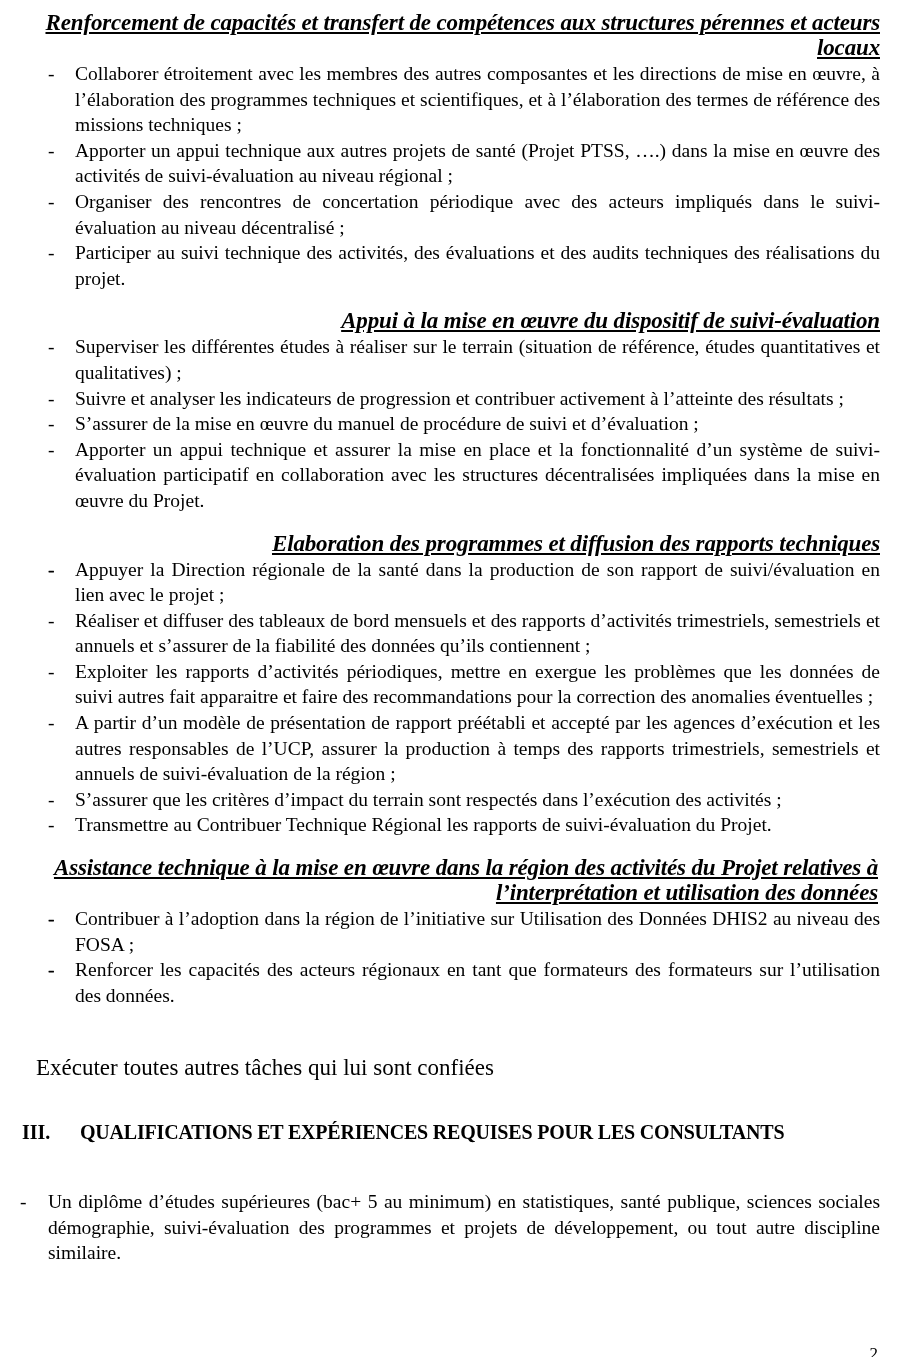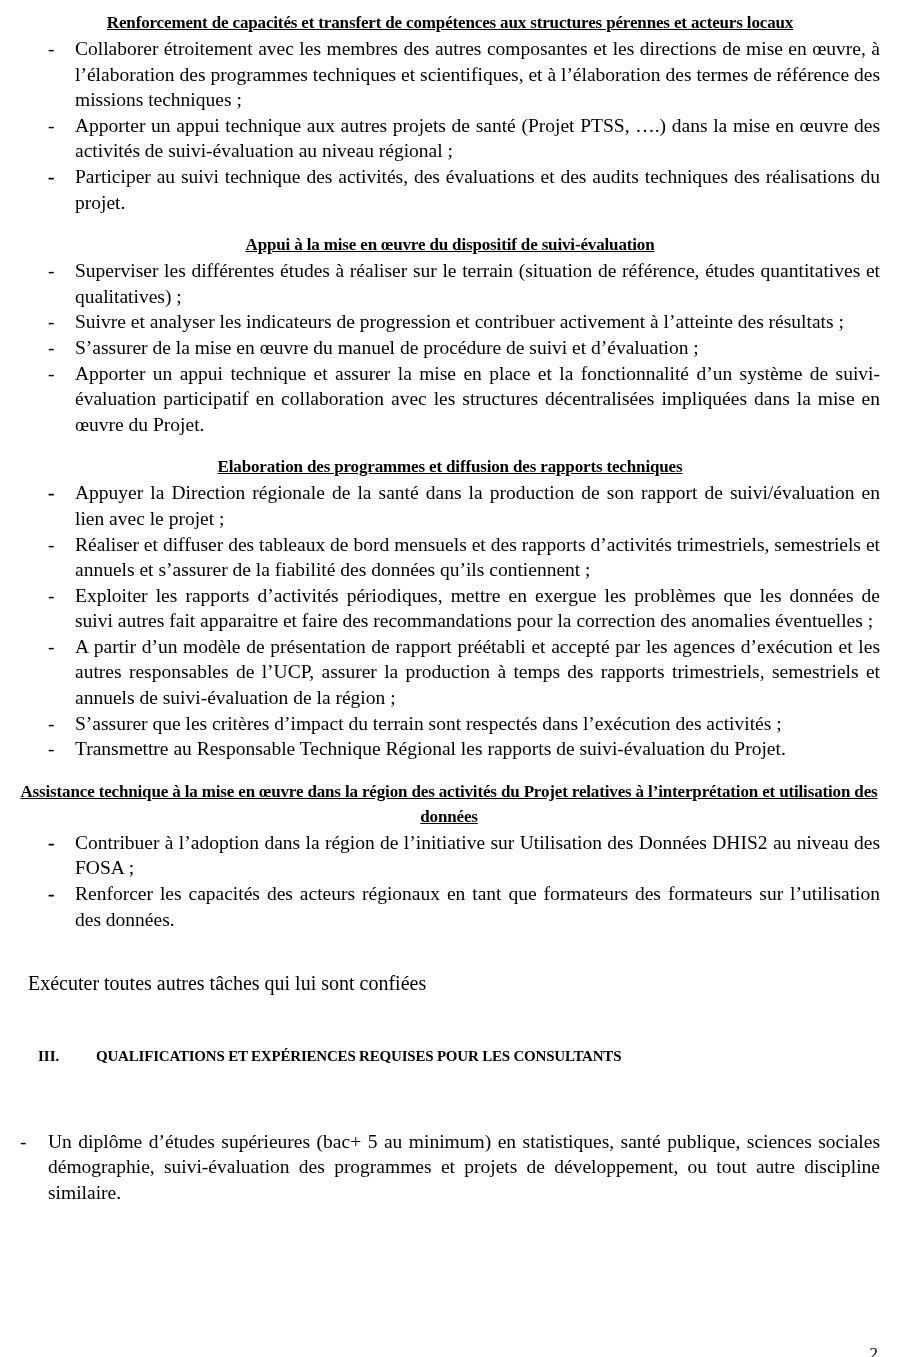--- a/index.html
+++ b/index.html
@@ -21,26 +21,27 @@
     position: relative;
     width: 900px;
     height: 1357px;
     box-sizing: border-box;
     padding: 10px 20px 0 20px;
   }
 
   
   .section-heading {
     font-weight: bold;
+    font-style: italic;
     text-decoration: underline;
-    font-size: 17px;
+    font-size: 23px;
     line-height: 25px;
     margin: 0 0 1px 0;
     letter-spacing: -0.15px;
-    text-align: center;
+    text-align: right;
   }
   .section-heading.wrap {
     max-width: 858px;
   }
 
   
   ul.dash-list {
     list-style: none;
     margin: 0;
     padding: 0;
@@ -67,34 +68,34 @@
     left: 0px;
   }
 
   
   .block {
     margin-bottom: 17px;
   }
 
   
   p.plain {
-    font-size: 20px;
+    font-size: 23px;
     line-height: 25.6px;
-    margin: 8px;
+    margin: 16px;
     text-align: left;
   }
 
   
   .roman-heading {
     display: flex;
     align-items: center;
     font-weight: bold;
-    font-size: 15px;
+    font-size: 20px;
     line-height: 26px;
-    margin: 16px;
+    margin: 0;
   }
   .roman-heading .numeral {
     width: 60px;
     flex: 0 0 60px;
     padding-left: 2px;
     box-sizing: border-box;
   }
   .roman-heading .roman-title {
     letter-spacing: -0.2px;
   }
@@ -122,20 +123,21 @@
       <li>
         <span class="dash">-</span>
         <span>Collaborer étroitement avec les membres des autres composantes et les directions de mise en œuvre, à l’élaboration des programmes techniques et scientifiques, et à l’élaboration des termes de référence des missions techniques ;</span>
       </li>
       <li>
         <span class="dash">-</span>
         <span>Apporter un appui technique aux autres projets de santé (Projet PTSS, ….) dans la mise en œuvre des activités de suivi-évaluation au niveau régional ;</span>
       </li>
       <li>
         <span class="dash">-</span>
+        <span>Organiser des rencontres de concertation périodique avec des acteurs impliqués dans le suivi-évaluation au niveau décentralisé ;</span>
       </li>
       <li>
         <span class="dash">-</span>
         <span>Participer au suivi technique des activités, des évaluations et des audits techniques des réalisations du projet.</span>
       </li>
     </ul>
   </div>
 
   <div class="block">
     <div class="section-heading">Appui à la mise en œuvre du dispositif de suivi-évaluation</div>
@@ -180,21 +182,21 @@
       <li>
         <span class="dash">-</span>
         <span>A partir d’un modèle de présentation de rapport préétabli et accepté par les agences d’exécution et les autres responsables de l’UCP, assurer la production à temps des rapports trimestriels, semestriels et annuels de suivi-évaluation de la région ;</span>
       </li>
       <li>
         <span class="dash">-</span>
         <span>S’assurer que les critères d’impact du terrain sont respectés dans l’exécution des activités ;</span>
       </li>
       <li>
         <span class="dash">-</span>
-        <span>Transmettre au Responsable Technique Régional les rapports de suivi-évaluation du Projet.</span>
+        <span>Transmettre au Contribuer Technique Régional les rapports de suivi-évaluation du Projet.</span>
       </li>
     </ul>
   </div>
 
   <div class="block">
     <div class="section-heading wrap">Assistance technique à la mise en œuvre dans la région des activités du Projet relatives à l’interprétation et utilisation des données</div>
     <ul class="dash-list">
       <li>
         <span class="dash">-</span>
       </li>

